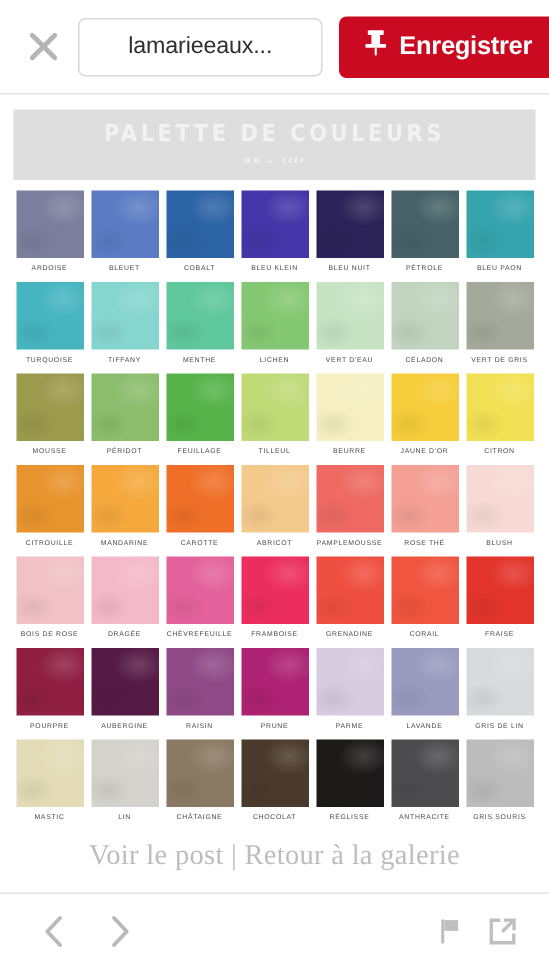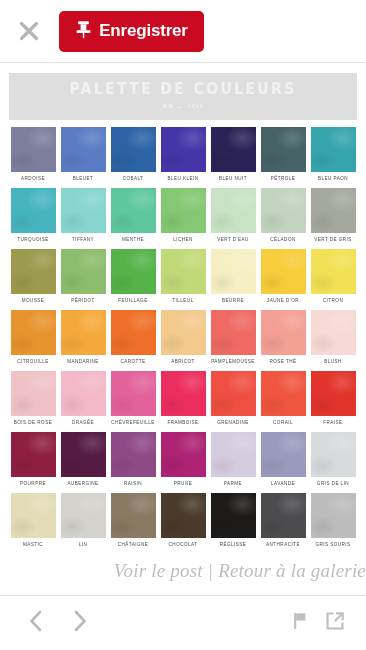--- a/index.html
+++ b/index.html
@@ -80,23 +80,23 @@
       radial-gradient(ellipse 55% 40% at 25% 75%, rgba(0,0,0,.07), rgba(0,0,0,0) 60%);
     pointer-events:none;
   }
   .cname{
     margin-top:4px;display:block;text-align:center;
     font-size:4.6px;letter-spacing:.45px;color:#4a4a4a;
     white-space:nowrap;line-height:1.1;
   }
 
   .footer-links{
-    margin-top:13px;text-align:right;
+    margin-top:13px;text-align:center;
     font-family:"Liberation Serif","DejaVu Serif",serif;
-    font-size:19px;color:#bdbdbd;letter-spacing:.2px;white-space:nowrap;font-style:italic;
+    font-size:19px;color:#bdbdbd;letter-spacing:.2px;white-space:nowrap;
   }
 
   
   .bottombar{
     position:absolute;left:0;bottom:0;width:366px;height:55px;
     background:#fff;border-top:1px solid #e2e2e2;
     display:flex;align-items:center;box-sizing:border-box;padding:0 14px;
   }
   .bottombar .spacer{flex:1 1 auto;}
   .navbtn{
@@ -114,20 +114,23 @@
   <div class="topbar">
 
     <div class="close-btn">
       <span>
         <svg width="24" height="24" viewBox="0 0 24 24" aria-hidden="true">
           <path d="M4.5 4.5 L19.5 19.5 M19.5 4.5 L4.5 19.5" stroke="#b5b5b5" stroke-width="3.2" stroke-linecap="round"></path>
         </svg>
       </span>
     </div>
 
+    <div class="urlbox">
+      <span title="lamarieeaux...">lamarieeaux...</span>
+    </div>
 
     <div class="save-btn" style="background: rgb(202, 10, 32);">
       <span class="pin-icon">
         <svg width="17" height="19" viewBox="0 0 17 19" aria-hidden="true">
           <rect x="3.2" y="1.2" width="10.6" height="3.1" rx="0.6" fill="#ffffff"></rect>
           <rect x="5.6" y="4.3" width="5.8" height="6.0" fill="#ffffff"></rect>
           <rect x="1.6" y="10.3" width="13.8" height="2.6" rx="0.7" fill="#ffffff"></rect>
           <rect x="7.8" y="12.9" width="1.4" height="5.0" fill="#ffffff"></rect>
         </svg>
       </span>

